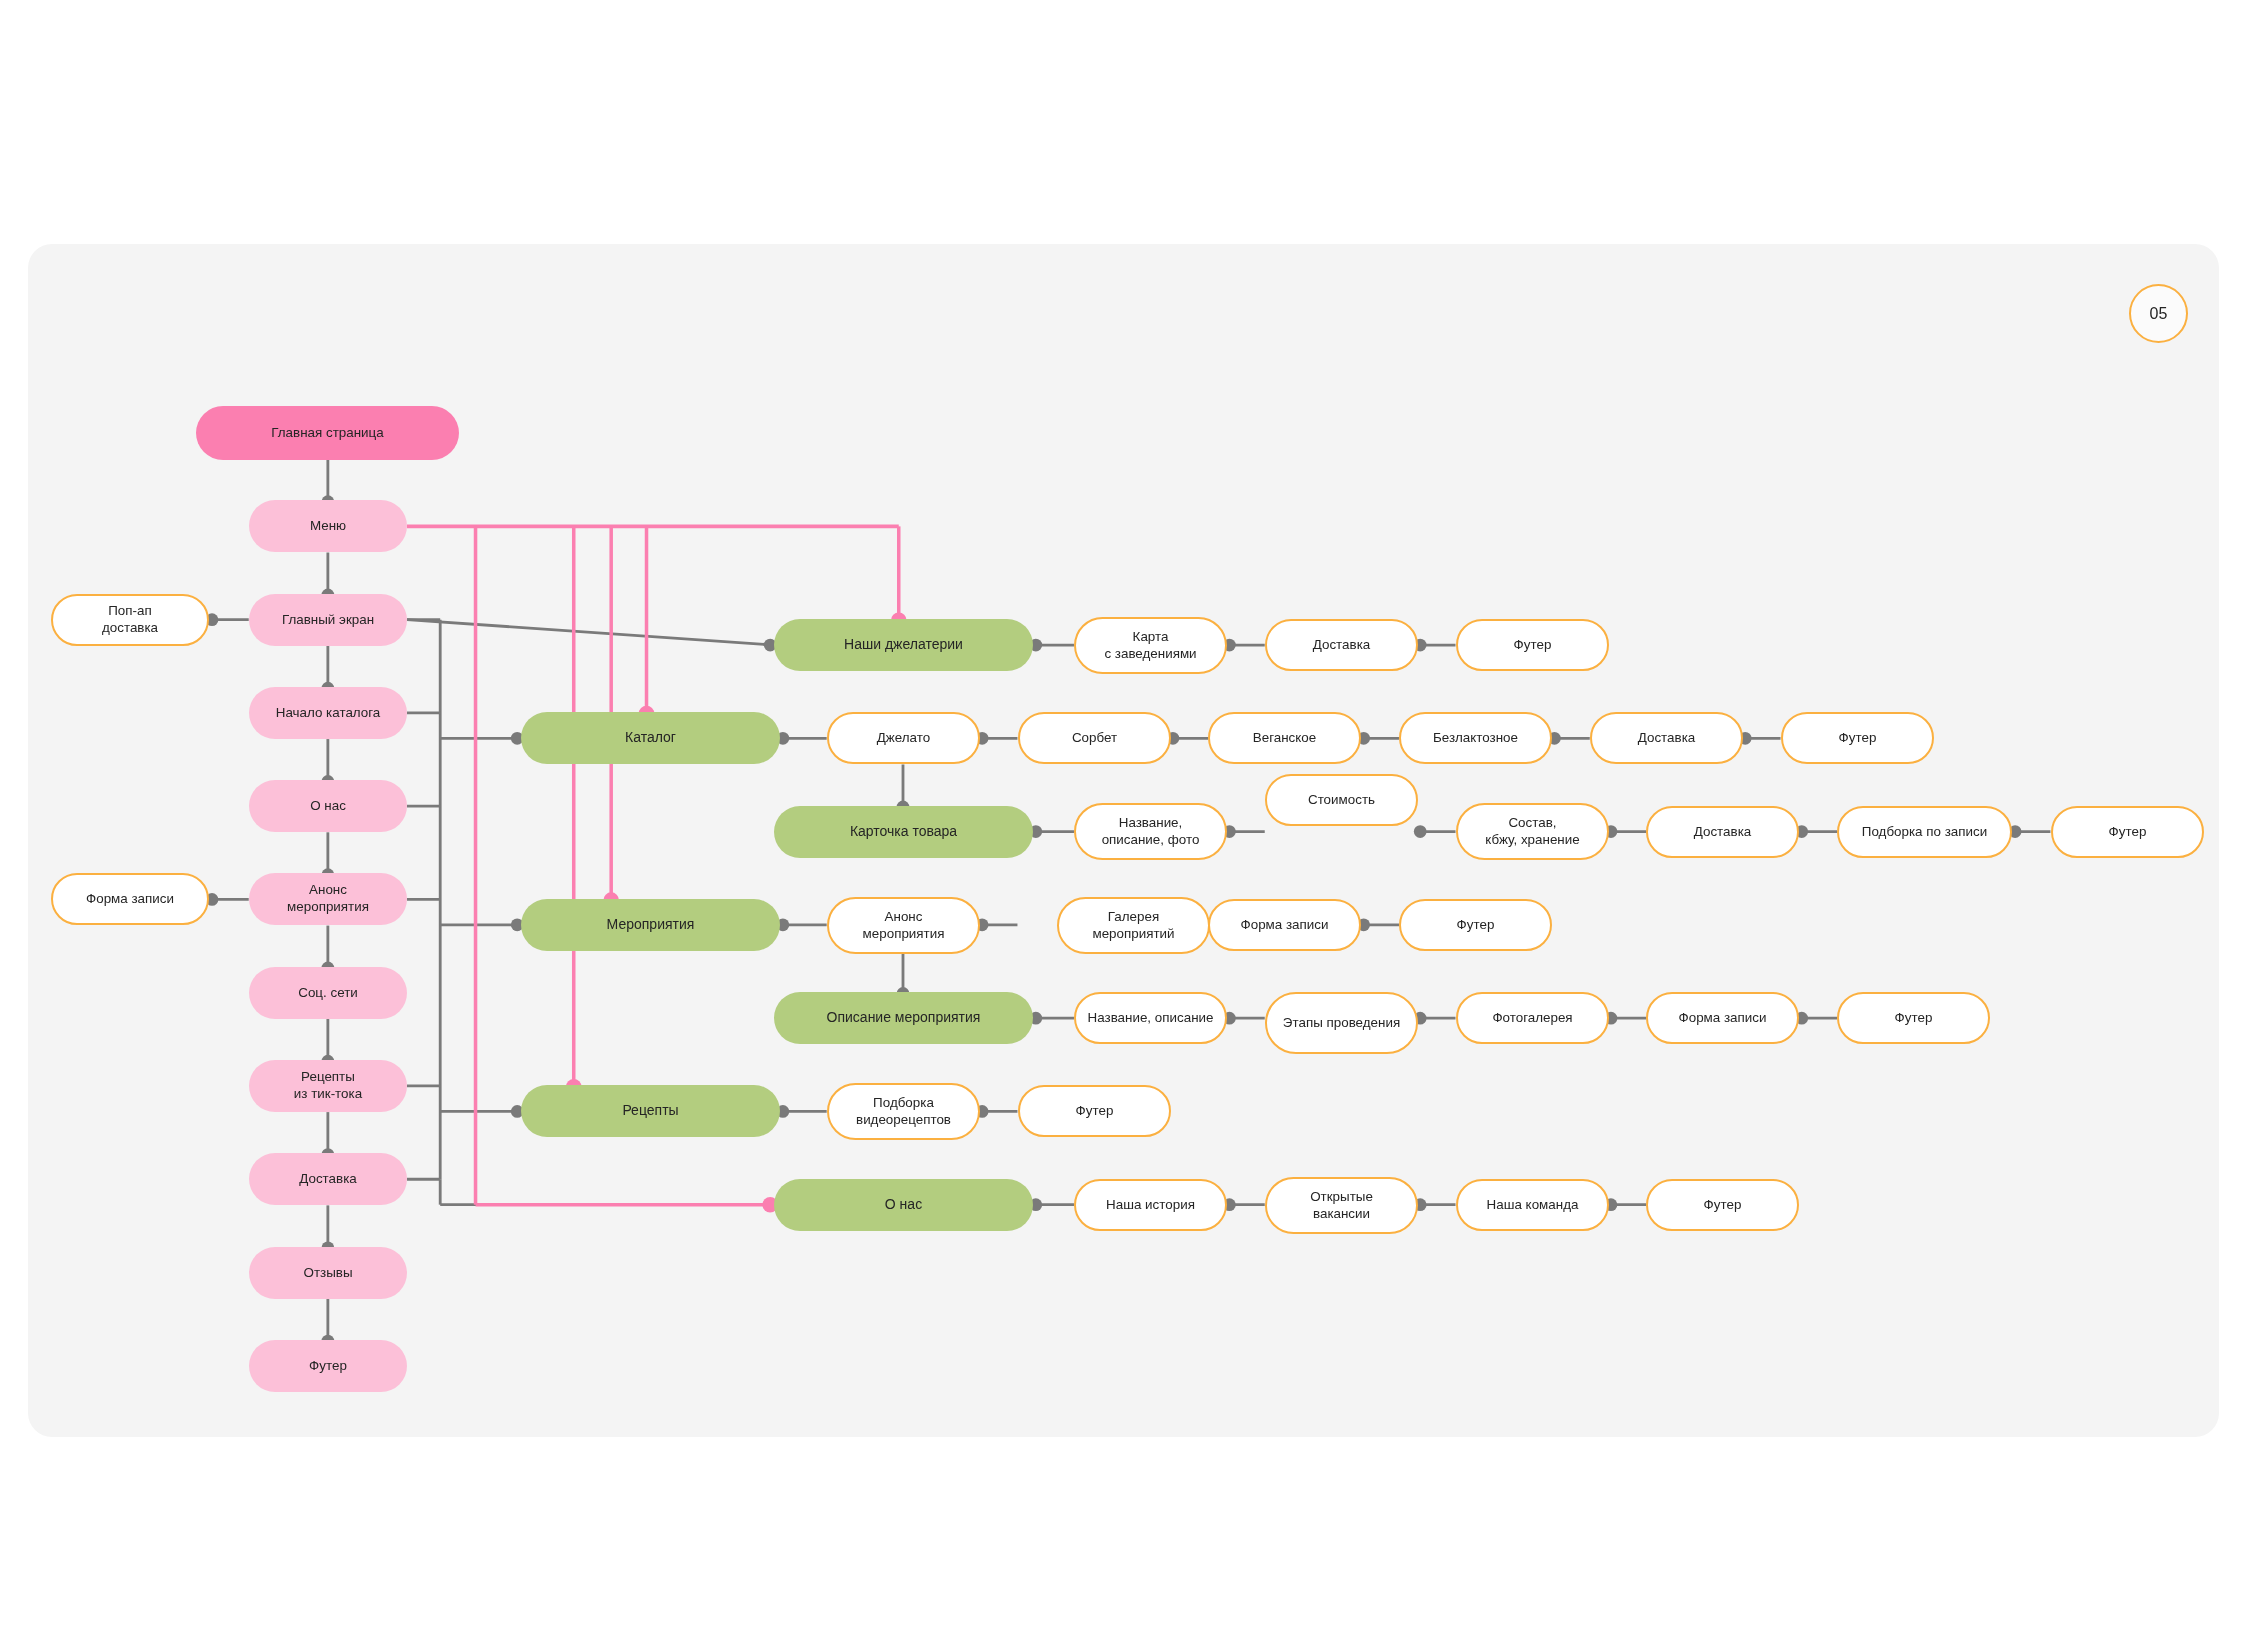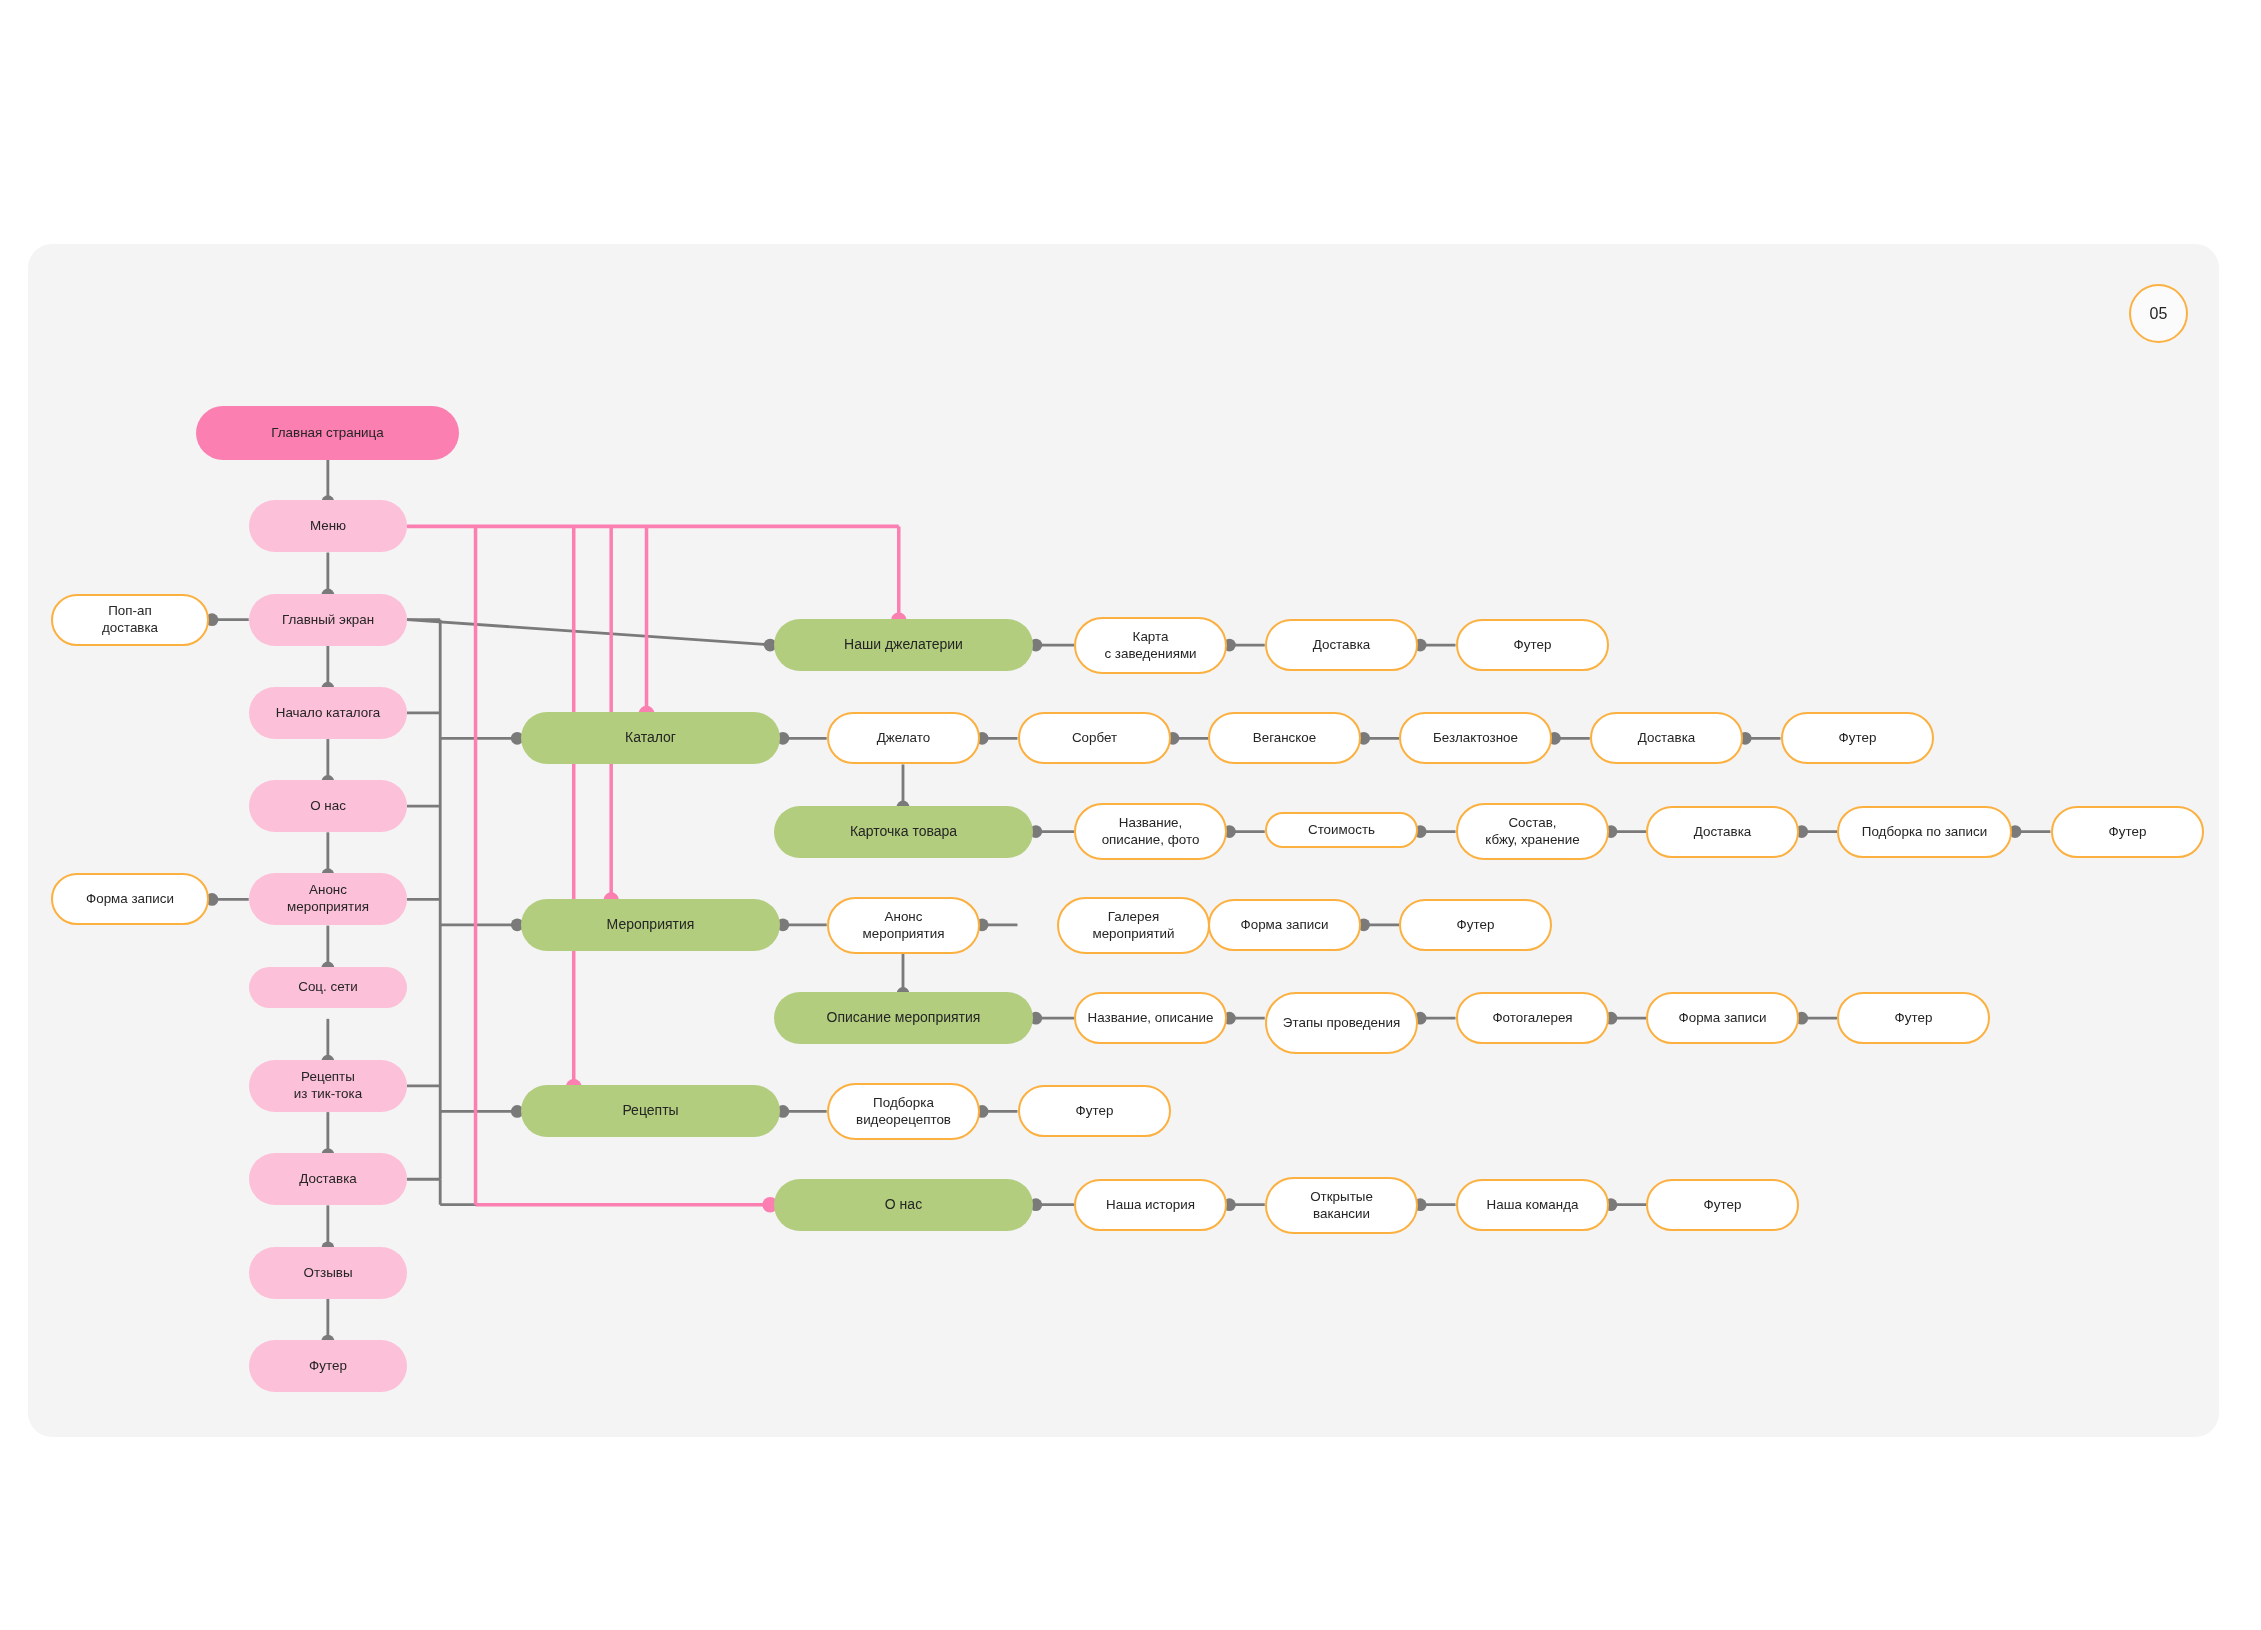--- a/index.html
+++ b/index.html
@@ -203,21 +203,21 @@
       </div>
       <div class="node n-pink fs-small" style="left: 249px; top: 687px; width: 158px; height: 52px;">
         <span class="lbl">Начало каталога</span>
       </div>
       <div class="node n-pink fs-small" style="left: 249px; top: 780px; width: 158px; height: 52px;">
         <span class="lbl">О нас</span>
       </div>
       <div class="node n-pink fs-small" style="left: 249px; top: 873px; width: 158px; height: 52px;">
         <span class="lbl">Анонс<br>мероприятия</span>
       </div>
-      <div class="node n-pink fs-small" style="left: 249px; top: 967px; width: 158px; height: 41px;">
+      <div class="node n-pink fs-small" style="left: 249px; top: 967px; width: 158px; height: 52px;">
         <span class="lbl">Соц. сети</span>
       </div>
       <div class="node n-pink fs-small" style="left: 249px; top: 1060px; width: 158px; height: 52px;">
         <span class="lbl">Рецепты<br>из тик-тока</span>
       </div>
       <div class="node n-pink fs-small" style="left: 249px; top: 1153px; width: 158px; height: 52px;">
         <span class="lbl">Доставка</span>
       </div>
       <div class="node n-pink fs-small" style="left: 249px; top: 1247px; width: 158px; height: 52px;">
         <span class="lbl">Отзывы</span>
@@ -263,21 +263,21 @@
       </div>
       <div class="node n-white fs-small" style="left: 1781px; top: 712px; width: 153px; height: 52px;">
         <span class="lbl">Футер</span>
       </div>
       <div class="node n-green fs-mid" style="left: 774px; top: 806px; width: 259px; height: 52px;">
         <span class="lbl">Карточка товара</span>
       </div>
       <div class="node n-white fs-small" style="left: 1074px; top: 803px; width: 153px; height: 57px;">
         <span class="lbl">Название,<br>описание, фото</span>
       </div>
-      <div class="node n-white fs-small" style="left: 1265px; top: 812px; width: 153px; height: 36px;">
+      <div class="node n-white fs-small" style="left: 1265px; top: 774px; width: 153px; height: 52px;">
         <span class="lbl">Стоимость</span>
       </div>
       <div class="node n-white fs-small" style="left: 1456px; top: 803px; width: 153px; height: 57px;">
         <span class="lbl">Состав,<br>кбжу, хранение</span>
       </div>
       <div class="node n-white fs-small" style="left: 1646px; top: 806px; width: 153px; height: 52px;">
         <span class="lbl">Доставка</span>
       </div>
       <div class="node n-white fs-small" style="left: 1837px; top: 806px; width: 175px; height: 52px;">
         <span class="lbl">Подборка по записи</span>

